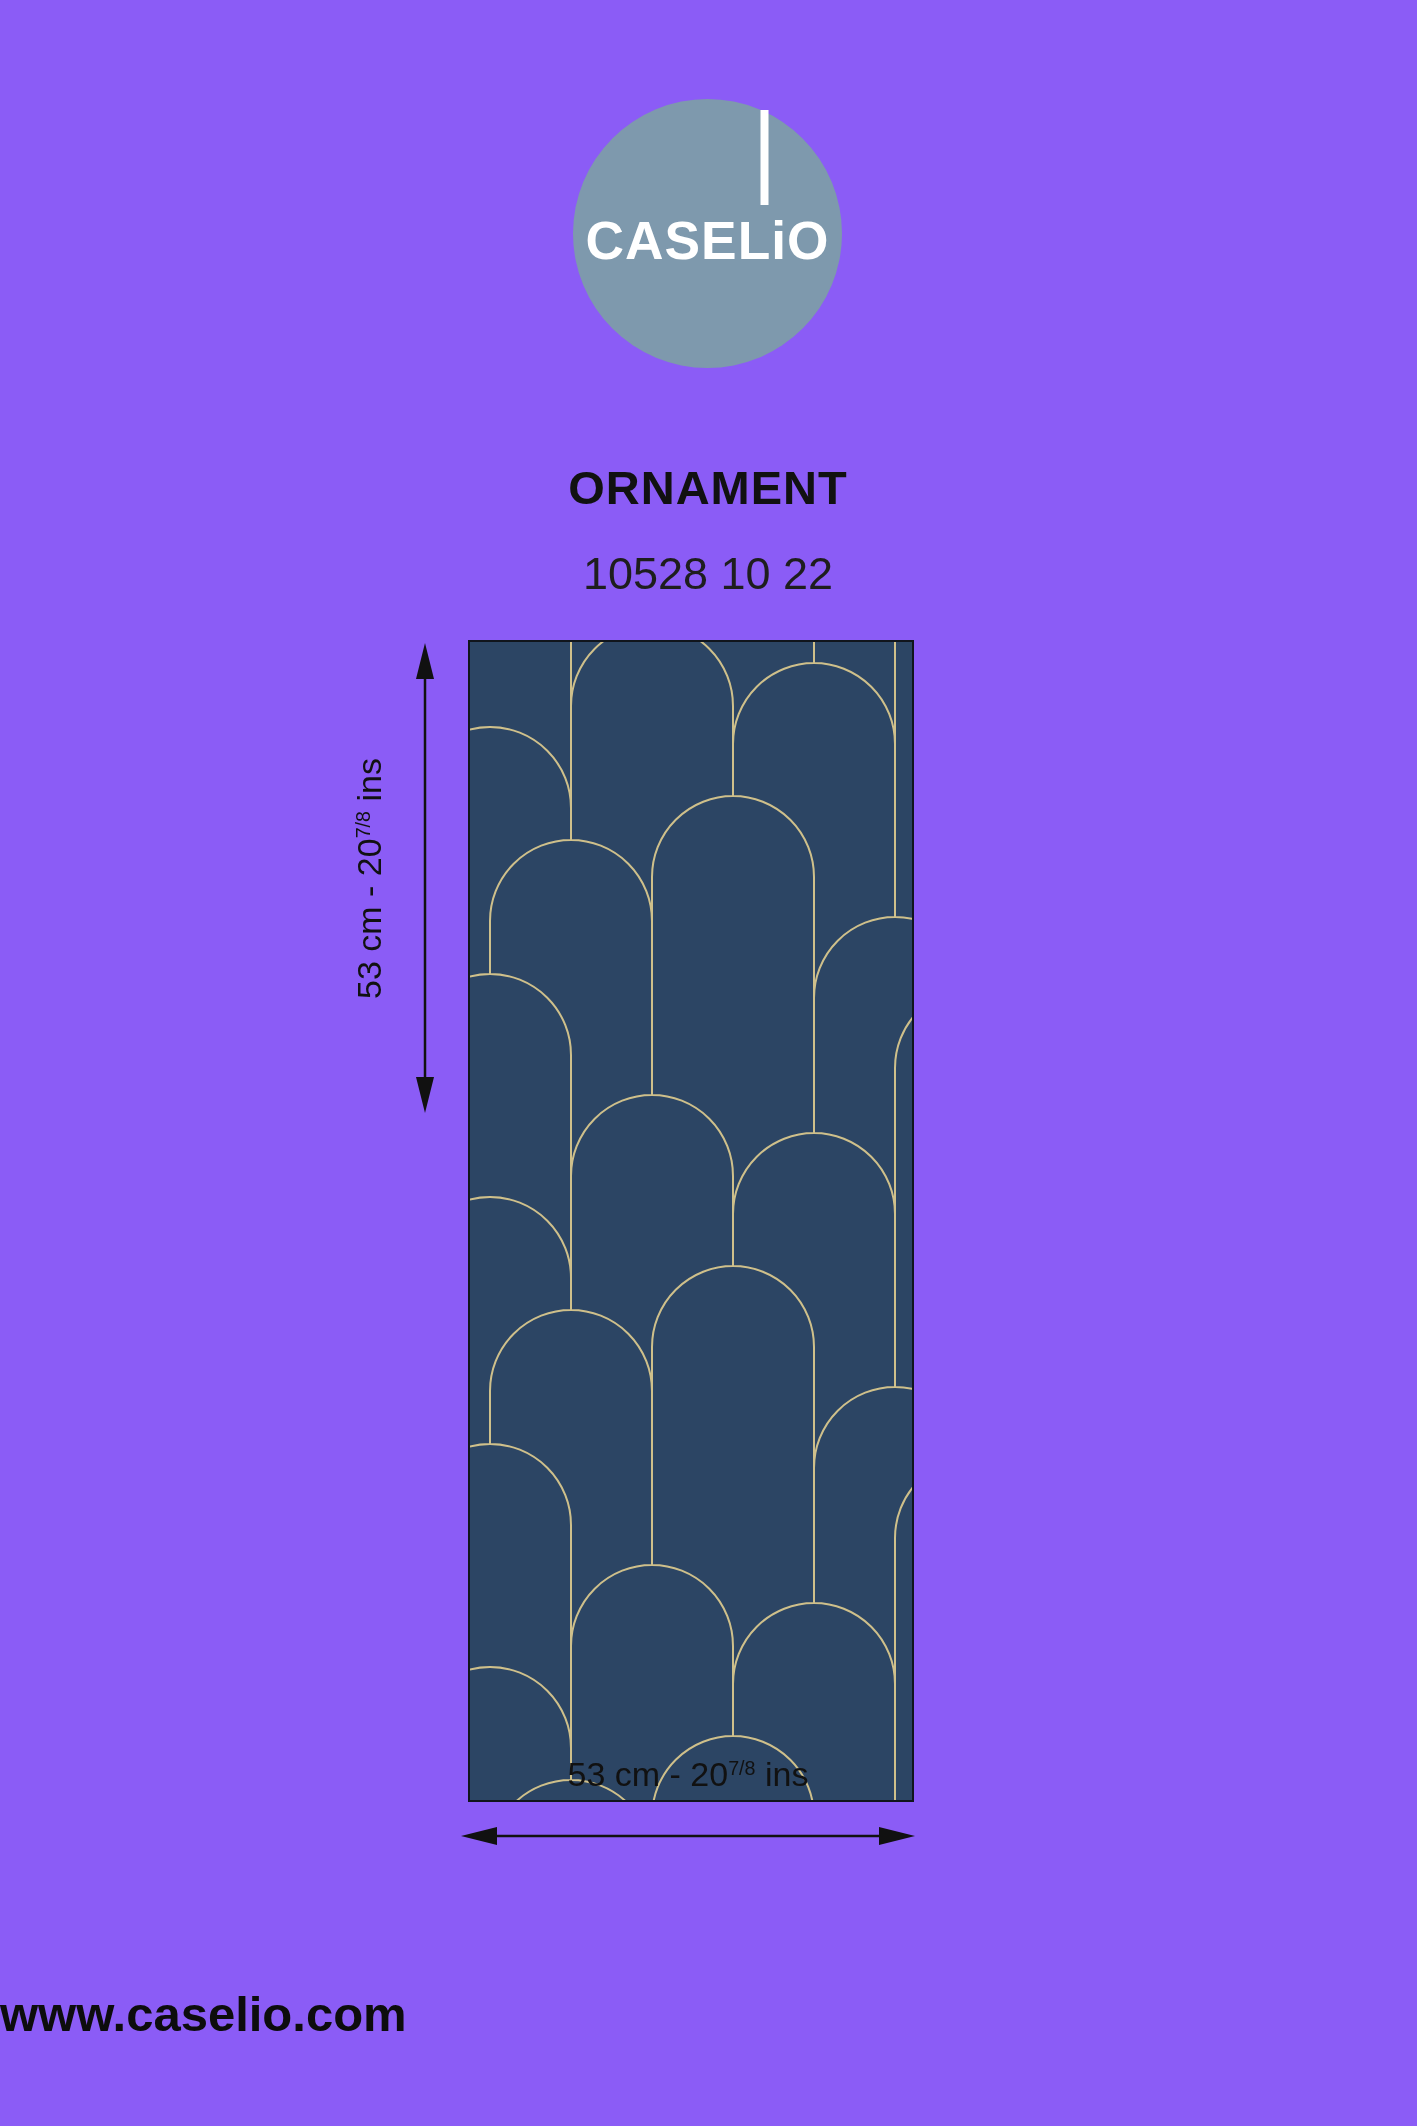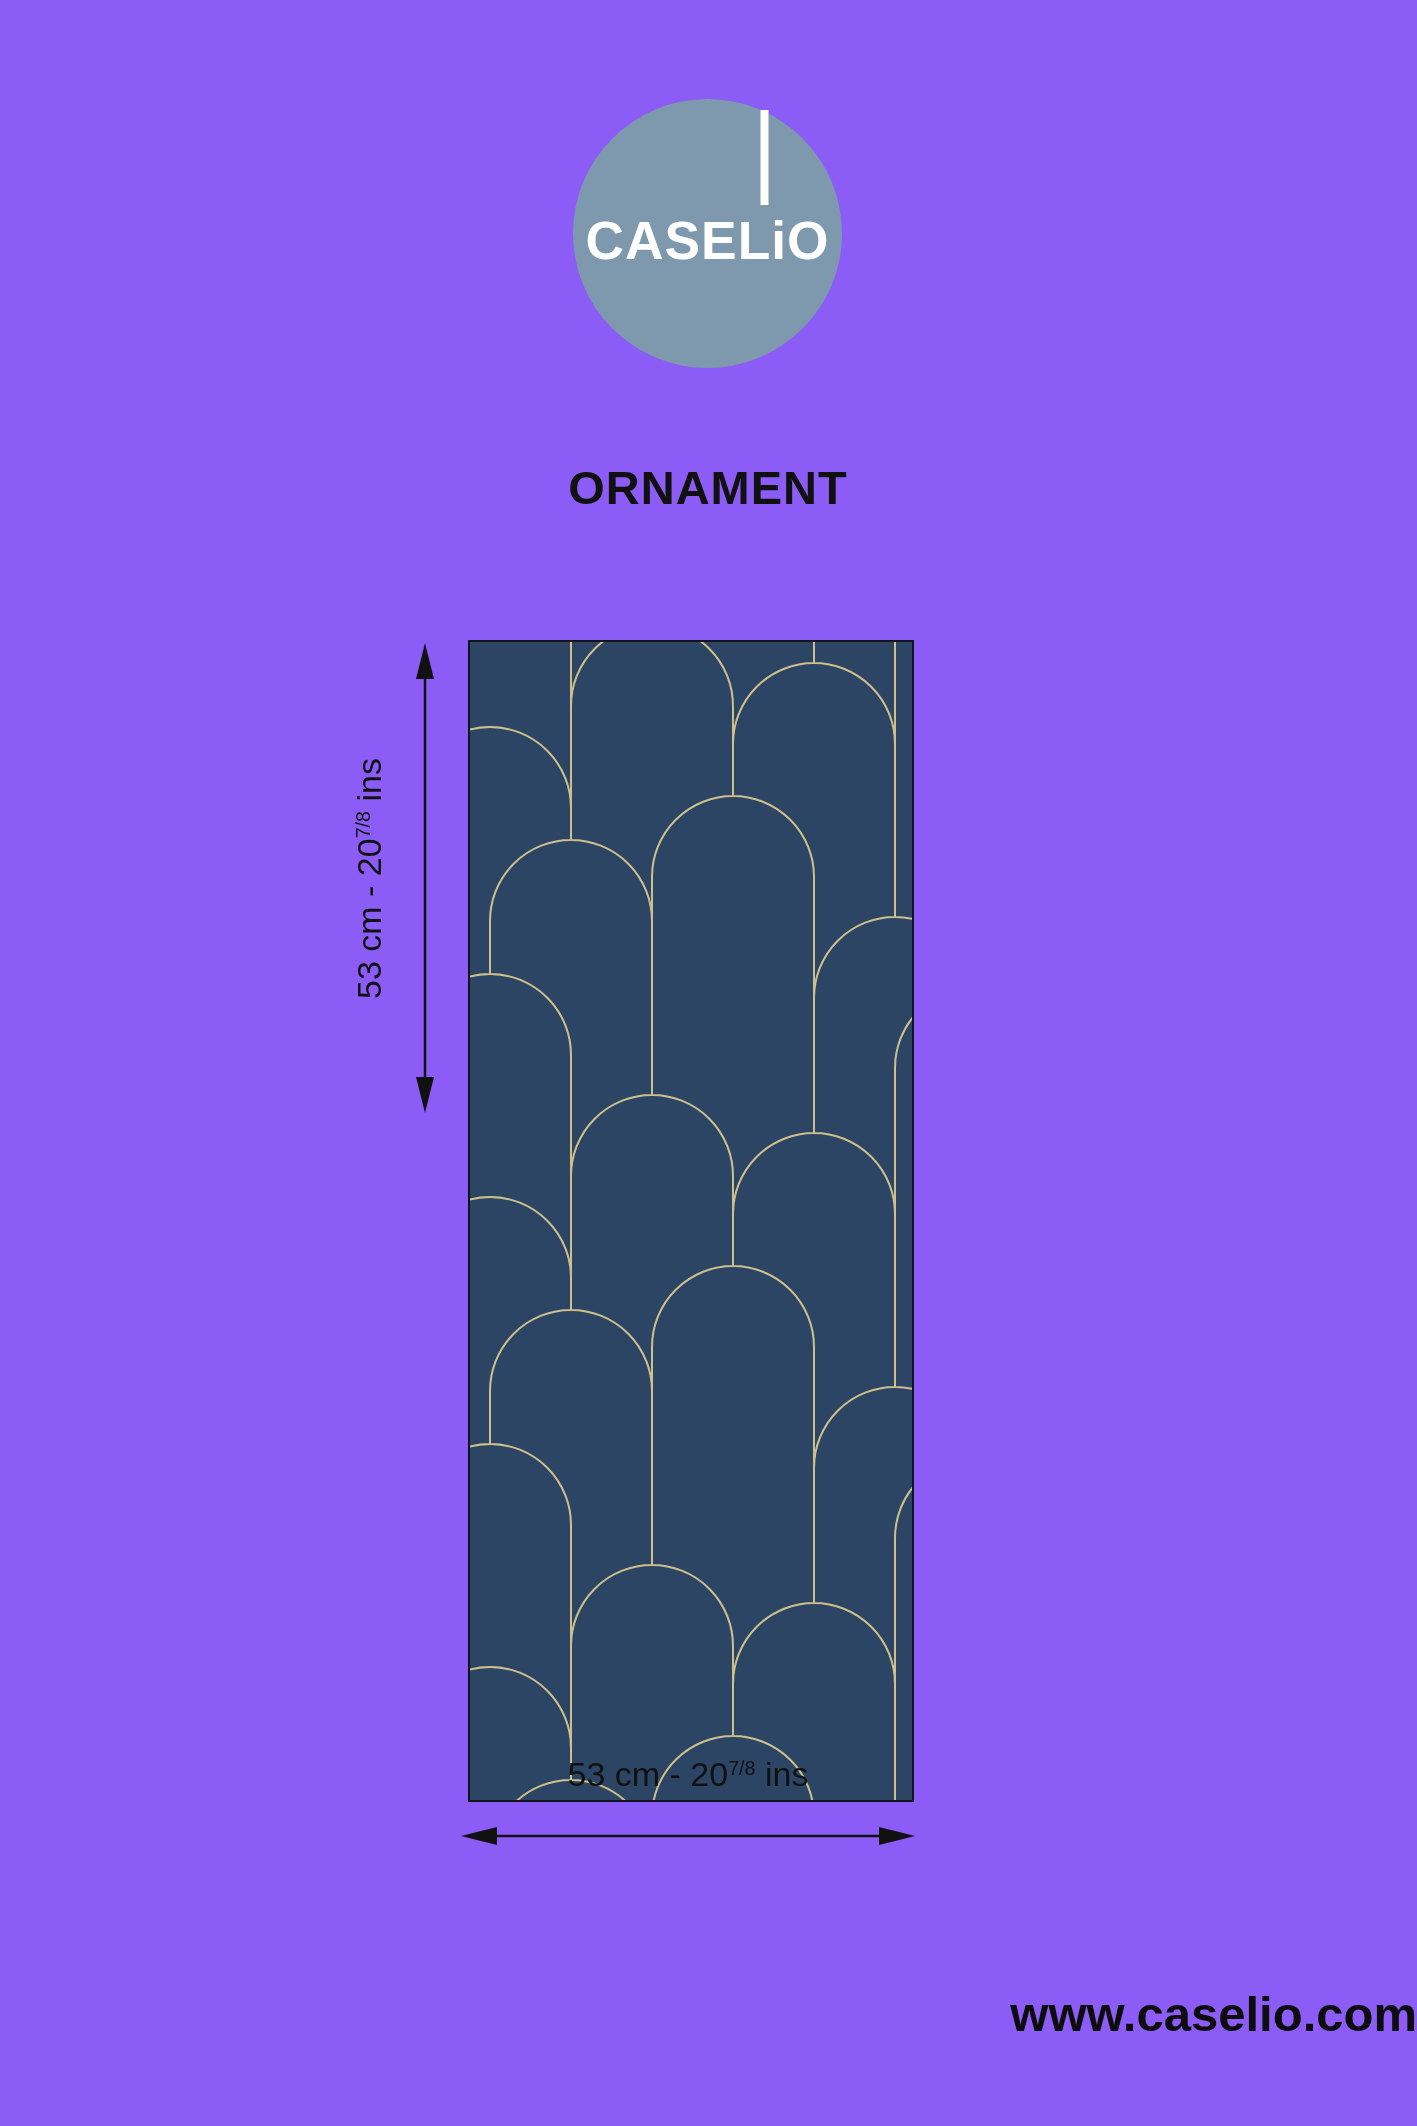--- a/index.html
+++ b/index.html
@@ -102,39 +102,40 @@
     font-size: 58%;
     position: relative;
     top: -0.55em;
     letter-spacing: 0;
   }
   .footer-url {
     position: absolute;
     left: 0;
     top: 1986px;
     width: 100%;
-    text-align: right;
+    text-align: left;
     font-size: 49px;
     font-weight: bold;
     letter-spacing: 0px;
     color: #0d0d0d;
   }
 </style>
 </head>
 <body>
 
 <div class="sheet">
 
   <svg class="logo-svg" viewBox="0 0 269 269">
     <circle cx="134.5" cy="134.5" r="134.5" fill="#7e99ad"></circle>
     <rect x="187.5" y="11" width="8" height="95" fill="#ffffff"></rect>
     <text x="134.5" y="160" text-anchor="middle" font-size="54" font-weight="bold" fill="#ffffff" letter-spacing="1" textLength="244" lengthAdjust="spacingAndGlyphs" font-family="Liberation Sans, sans-serif">CASELiO</text>
   </svg>
 
   <div class="product-title">ORNAMENT</div>
+  <div class="product-ref">10528 10 22</div>
 
   <div class="swatch">
     <svg viewBox="0 0 442 1158" preserveAspectRatio="none">
         <path d="M -61 -304 A 81 81 0 0 1 101 -304 M 101 -304 L 101 -272 M -61 -57 A 81 81 0 0 1 101 -57 M 101 -57 L 101 198 M 20 -191 A 81 81 0 0 1 182 -191 M 20 -191 L 20 -138 M 182 -191 L 182 -17 M 101 -406 A 81 81 0 0 1 263 -406 M 101 -406 L 101 -272 M 263 -406 L 263 -316 M 182 -235 A 81 81 0 0 1 344 -235 M 182 -235 L 182 -17 M 344 -235 L 344 21 M 263 -368 A 81 81 0 0 1 425 -368 M 263 -368 L 263 -316 M 425 -368 L 425 -195 M 344 -114 A 81 81 0 0 1 506 -114 M 344 -114 L 344 21 M 506 -114 L 506 345 M 425 -44 A 81 81 0 0 1 587 -44 M 425 -44 L 425 275 M -61 166 A 81 81 0 0 1 101 166 M 101 166 L 101 198 M -61 413 A 81 81 0 0 1 101 413 M 101 413 L 101 668 M 20 279 A 81 81 0 0 1 182 279 M 20 279 L 20 332 M 182 279 L 182 453 M 101 64 A 81 81 0 0 1 263 64 M 101 64 L 101 198 M 263 64 L 263 154 M 182 235 A 81 81 0 0 1 344 235 M 182 235 L 182 453 M 344 235 L 344 491 M 263 102 A 81 81 0 0 1 425 102 M 263 102 L 263 154 M 425 102 L 425 275 M 344 356 A 81 81 0 0 1 506 356 M 344 356 L 344 491 M 506 356 L 506 815 M 425 426 A 81 81 0 0 1 587 426 M 425 426 L 425 745 M -61 636 A 81 81 0 0 1 101 636 M 101 636 L 101 668 M -61 883 A 81 81 0 0 1 101 883 M 101 883 L 101 1138 M 20 749 A 81 81 0 0 1 182 749 M 20 749 L 20 802 M 182 749 L 182 923 M 101 534 A 81 81 0 0 1 263 534 M 101 534 L 101 668 M 263 534 L 263 624 M 182 705 A 81 81 0 0 1 344 705 M 182 705 L 182 923 M 344 705 L 344 961 M 263 572 A 81 81 0 0 1 425 572 M 263 572 L 263 624 M 425 572 L 425 745 M 344 826 A 81 81 0 0 1 506 826 M 344 826 L 344 961 M 506 826 L 506 1285 M 425 896 A 81 81 0 0 1 587 896 M 425 896 L 425 1215 M -61 1106 A 81 81 0 0 1 101 1106 M 101 1106 L 101 1138 M -61 1353 A 81 81 0 0 1 101 1353 M 101 1353 L 101 1608 M 20 1219 A 81 81 0 0 1 182 1219 M 20 1219 L 20 1272 M 182 1219 L 182 1393 M 101 1004 A 81 81 0 0 1 263 1004 M 101 1004 L 101 1138 M 263 1004 L 263 1094 M 182 1175 A 81 81 0 0 1 344 1175 M 182 1175 L 182 1393 M 344 1175 L 344 1431 M 263 1042 A 81 81 0 0 1 425 1042 M 263 1042 L 263 1094 M 425 1042 L 425 1215 M 344 1296 A 81 81 0 0 1 506 1296 M 344 1296 L 344 1431 M 506 1296 L 506 1755 M 425 1366 A 81 81 0 0 1 587 1366 M 425 1366 L 425 1685" fill="none" stroke="#cfc08b" stroke-width="2"></path>
       </svg>
   </div>
 
   <svg class="v-arrow-svg" viewBox="0 0 28 474">
     <line x1="14" y1="30" x2="14" y2="444" stroke="#111111" stroke-width="2.5"></line>
     <polygon points="14,2 5,38 23,38" fill="#111111"></polygon>

